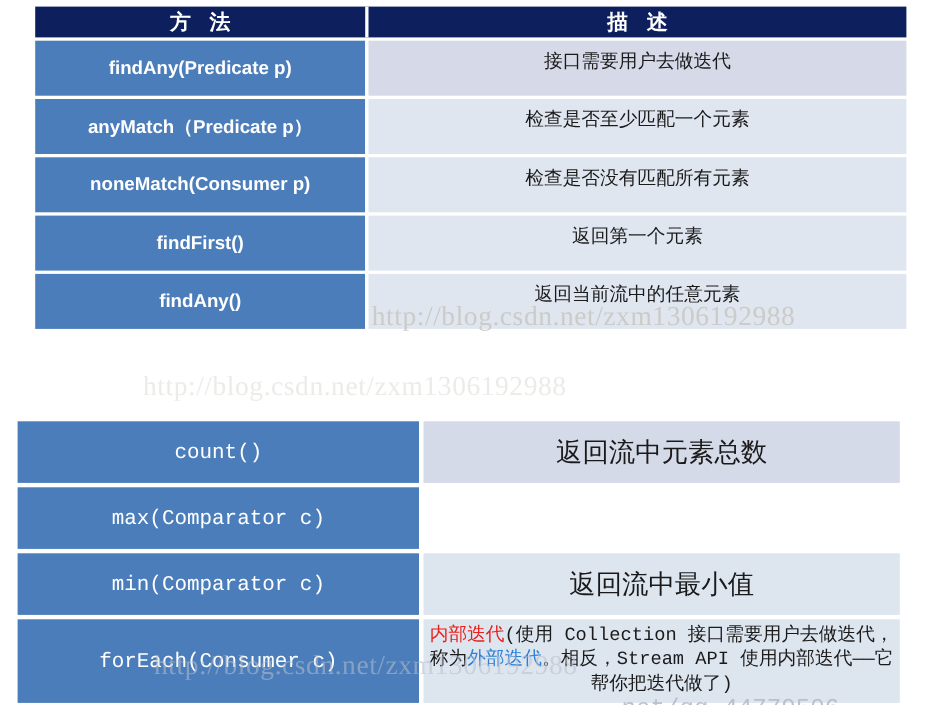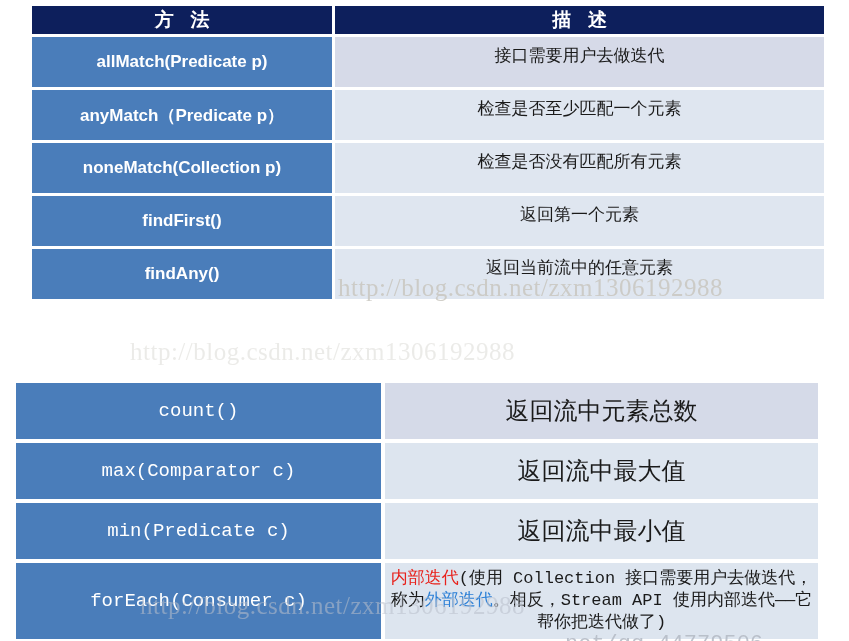--- a/index.html
+++ b/index.html
@@ -190,33 +190,33 @@
 
   <div class="table1">
 
     <div class="t1-header">
       <div class="hcell c1">方  法</div>
       <div class="hcell sep"></div>
       <div class="hcell c2">描  述</div>
     </div>
 
     <div class="t1-row first">
-      <div class="meth">allMatch(Predicate p)</div>
+      <div class="meth">findAny(Predicate p)</div>
       <div class="gap"></div>
       <div class="desc">接口需要用户去做迭代</div>
     </div>
 
     <div class="t1-row">
       <div class="meth">anyMatch（Predicate p）</div>
       <div class="gap"></div>
       <div class="desc">检查是否至少匹配一个元素</div>
     </div>
 
     <div class="t1-row">
-      <div class="meth">noneMatch(Collection  p)</div>
+      <div class="meth">noneMatch(Consumer  p)</div>
       <div class="gap"></div>
       <div class="desc">检查是否没有匹配所有元素</div>
     </div>
 
     <div class="t1-row">
       <div class="meth">findFirst()</div>
       <div class="gap"></div>
       <div class="desc">返回第一个元素</div>
     </div>
 
@@ -234,25 +234,24 @@
 
     <div class="t2-row first">
       <div class="meth">count()</div>
       <div class="gap"></div>
       <div class="desc">返回流中元素总数</div>
     </div>
 
     <div class="t2-row">
       <div class="meth">max(Comparator c)</div>
       <div class="gap"></div>
-      <div class="desc">返回流中最大值</div>
     </div>
 
     <div class="t2-row">
-      <div class="meth">min(Predicate c)</div>
+      <div class="meth">min(Comparator c)</div>
       <div class="gap"></div>
       <div class="desc">返回流中最小值</div>
     </div>
 
     <div class="t2-row tall">
       <div class="meth">forEach(Consumer c)</div>
       <div class="gap"></div>
       <div class="desc"><span class="red">内部迭代</span><span>(使用 Collection 接口需要用户去做迭代，称为</span><span class="blue">外部迭代</span><span>。相反，Stream API 使用内部迭代——它帮你把迭代做了)</span></div>
     </div>
 

